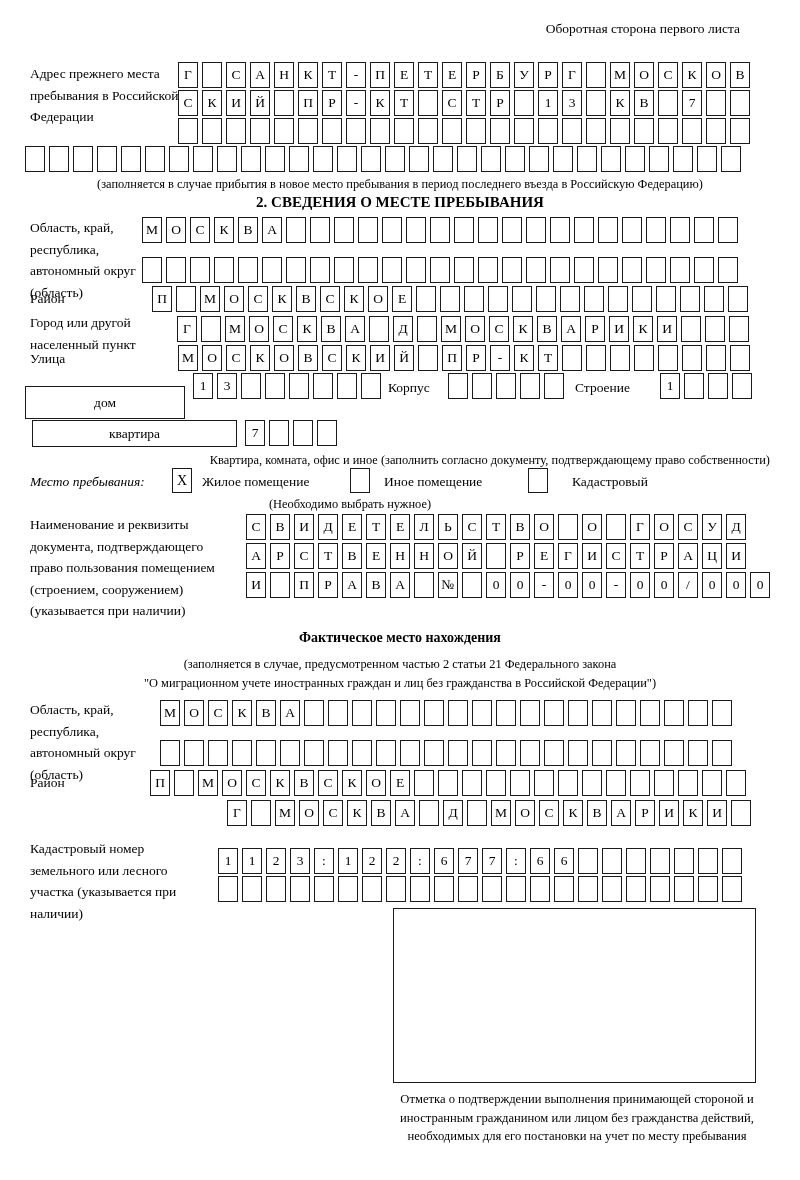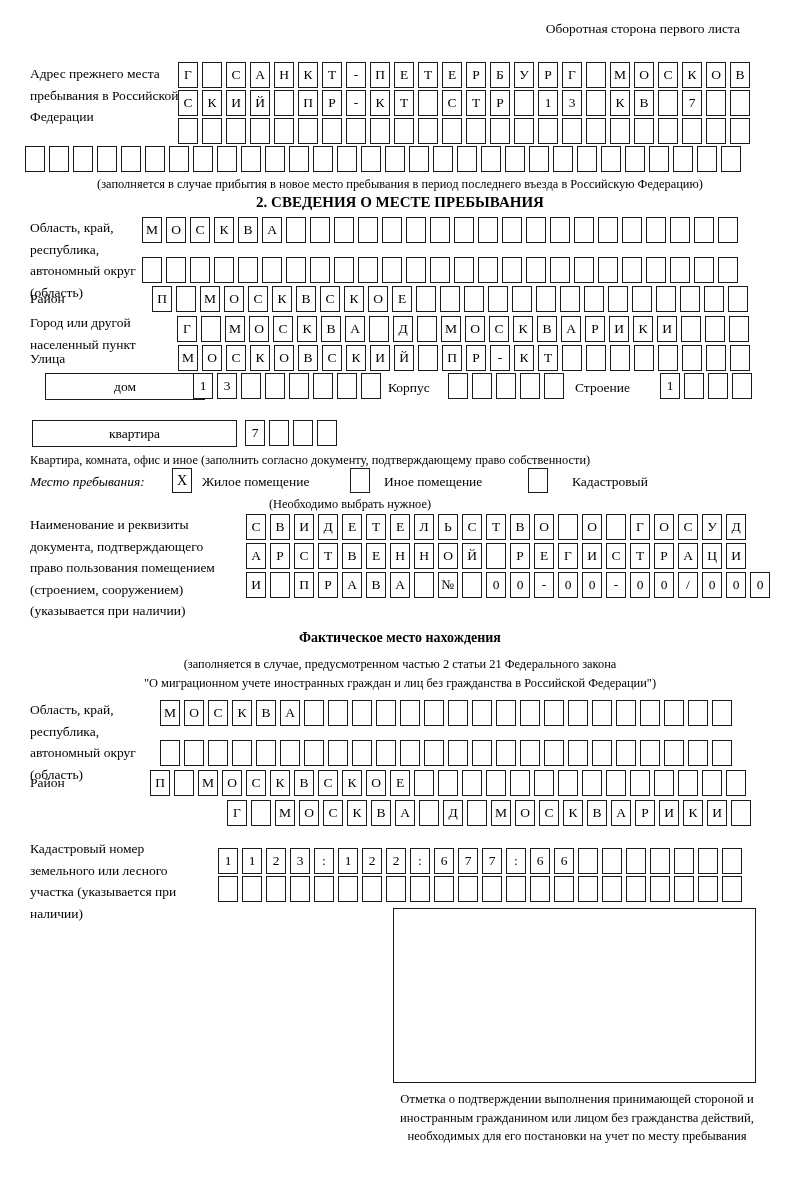--- a/index.html
+++ b/index.html
@@ -274,21 +274,21 @@
       <span class="cell"></span>
       <span class="cell"></span>
       <span class="cell"></span>
       <span class="cell"></span>
       <span class="cell"></span>
       <span class="cell"></span>
       <span class="cell"></span>
       <span class="cell"></span>
     </div>
 
-  <div class="wbox" style="top:373px;left:25px;width:160px;height:27px;margin-left:20px;">дом</div>
+  <div class="wbox" style="top:386px;left:25px;width:160px;height:33px;">дом</div>
   <div class="cells" style="top:373px;left:193px;">
       <span class="cell">1</span>
       <span class="cell">3</span>
       <span class="cell"></span>
       <span class="cell"></span>
       <span class="cell"></span>
       <span class="cell"></span>
       <span class="cell"></span>
       <span class="cell"></span>
     </div>
@@ -308,21 +308,21 @@
       <span class="cell"></span>
     </div>
 
   <div class="wbox" style="top:420px;left:32px;width:205px;height:27px;">квартира</div>
   <div class="cells" style="top:420px;left:245px;">
       <span class="cell">7</span>
       <span class="cell"></span>
       <span class="cell"></span>
       <span class="cell"></span>
     </div>
-  <div class="note" style="top:452px;left:30px;width:740px;">Квартира, комната, офис и иное (заполнить согласно документу, подтверждающему право собственности)</div>
+  <div class="note" style="top:452px;left:30px;width:740px;text-align:right;">Квартира, комната, офис и иное (заполнить согласно документу, подтверждающему право собственности)</div>
 
   <div class="lbl" style="top:471px;left:30px;font-style:italic;">Место пребывания:</div>
   <div class="chk" style="top:468px;left:172px;">X</div>
   <div class="lbl" style="top:471px;left:202px;">Жилое помещение</div>
   <div class="chk" style="top:468px;left:350px;"></div>
   <div class="lbl" style="top:471px;left:384px;">Иное помещение</div>
   <div class="chk" style="top:468px;left:528px;"></div>
   <div class="lbl" style="top:471px;left:572px;">Кадастровый</div>
   <div class="note" style="top:496px;left:180px;width:340px;text-align:center;">(Необходимо выбрать нужное)</div>
 

